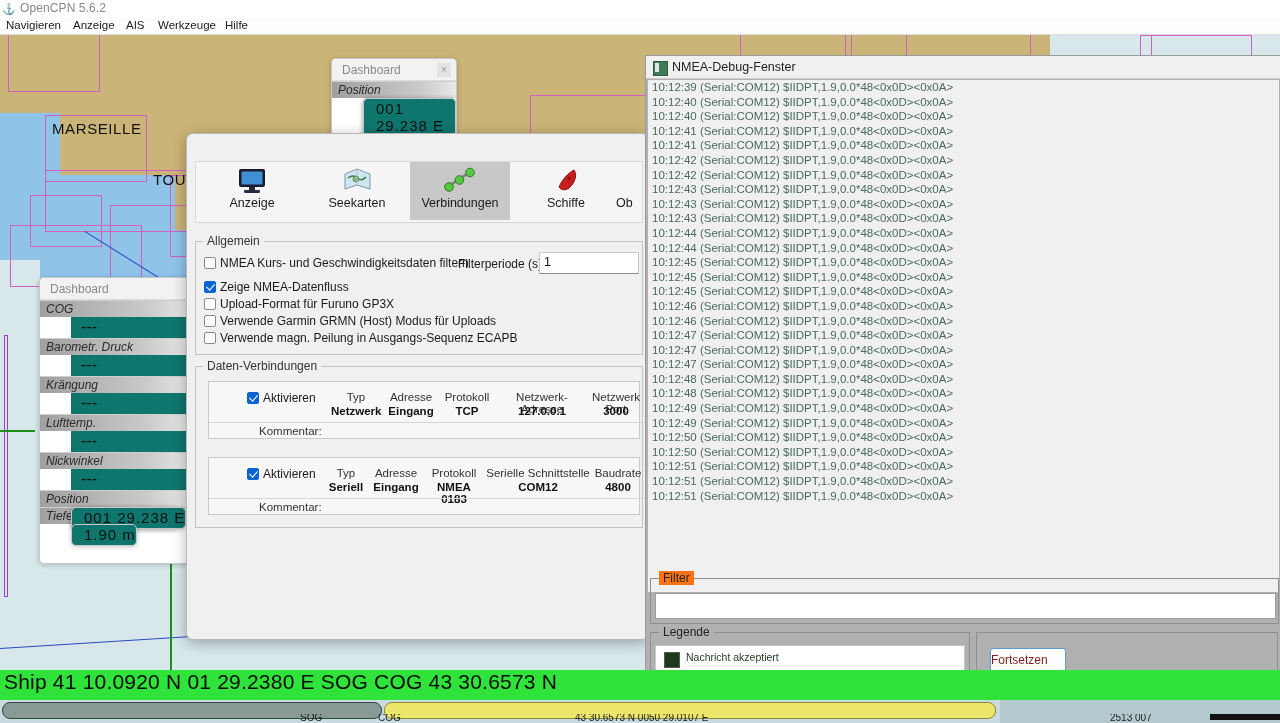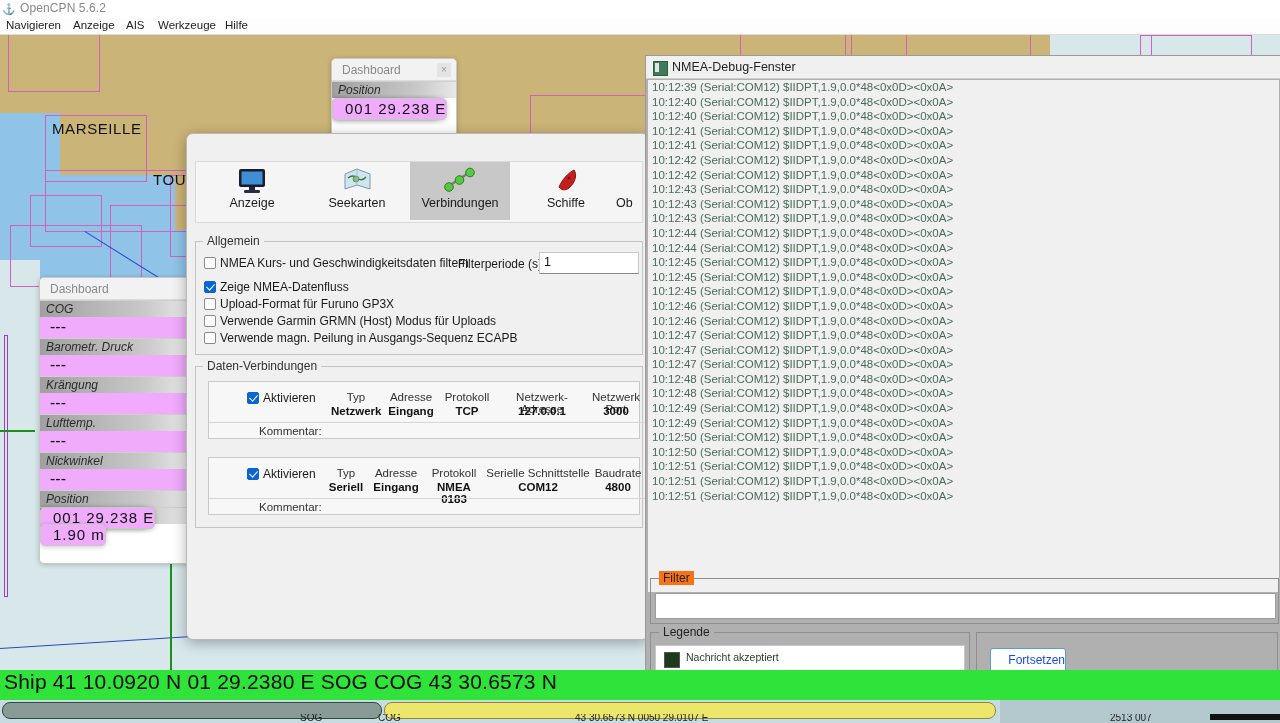--- a/index.html
+++ b/index.html
@@ -61,22 +61,23 @@
     background:#e4e4e4;color:#9a9a9a;font-size:10px;line-height:14px;text-align:center;
   }
   .dash-lbl{
     background:#a8a8a8;color:#2a2a2a;font-style:italic;font-size:12px;
     padding:1px 0 1px 6px;border-top:1px solid #cfcfcf;
   }
   .dash-lbl.grad{
     background:linear-gradient(to right,#a0a0a0 0%,#c9c9c9 70%,#e8e8e8 100%);
   }
   .dash-val{
-    font-size:16px;color:#111;padding:1px 0 2px 10px;background:#f0abfc;
+    font-size:16px;color:#111;padding:1px 0 2px 10px;background:#0f766e;
     font-family:"Liberation Sans",sans-serif;
+    margin-left:31px;
   }
   .dash-val.dash{padding-left:12px;font-size:15px;letter-spacing:1px;}
   
   #optionen{
     position:absolute;left:186px;top:133px;width:461px;height:505px;
     background:#f0f0f0;border:1px solid #b9b9b9;border-radius:7px;
     box-shadow:0 3px 14px rgba(0,0,0,.30);overflow:hidden;
   }
   #opt-title{
     height:25px;background:#f3f3f3;font-size:12.5px;color:#666;
@@ -118,21 +119,21 @@
   
   .conn{
     position:absolute;left:0;width:446px;background:#f7f7f7;
     border:1px solid #c9c9c9;box-sizing:border-box;
   }
   .conn .hdr{font-size:11.5px;color:#333;text-align:center;}
   .conn .val{font-size:11.5px;color:#111;font-weight:bold;text-align:center;}
   .conn .kom{font-size:11.5px;color:#333;border-top:1px solid #d6d6d6;padding:2px 0 2px 50px;}
   .btn{
     background:#fdfdfd;border:1px solid #c0c0c0;border-radius:3px;
-    font-size:12px;color:#1d4ed8;text-align:right;box-sizing:border-box;
+    font-size:12px;color:#7f1d1d;text-align:left;box-sizing:border-box;
     font-family:"Liberation Sans",sans-serif;
   }
   .btn.focus{border:1px solid #5a9bd5;box-shadow:inset 0 0 0 1px #fff;}
   
   #nmea{
     position:absolute;left:645px;top:55px;width:635px;height:655px;
     background:#b0b0b0;border:1px solid #9a9a9a;overflow:hidden;
   }
   #nmea-title{
     height:23px;background:#f0f0f0;border-bottom:1px solid #cdcdcd;

